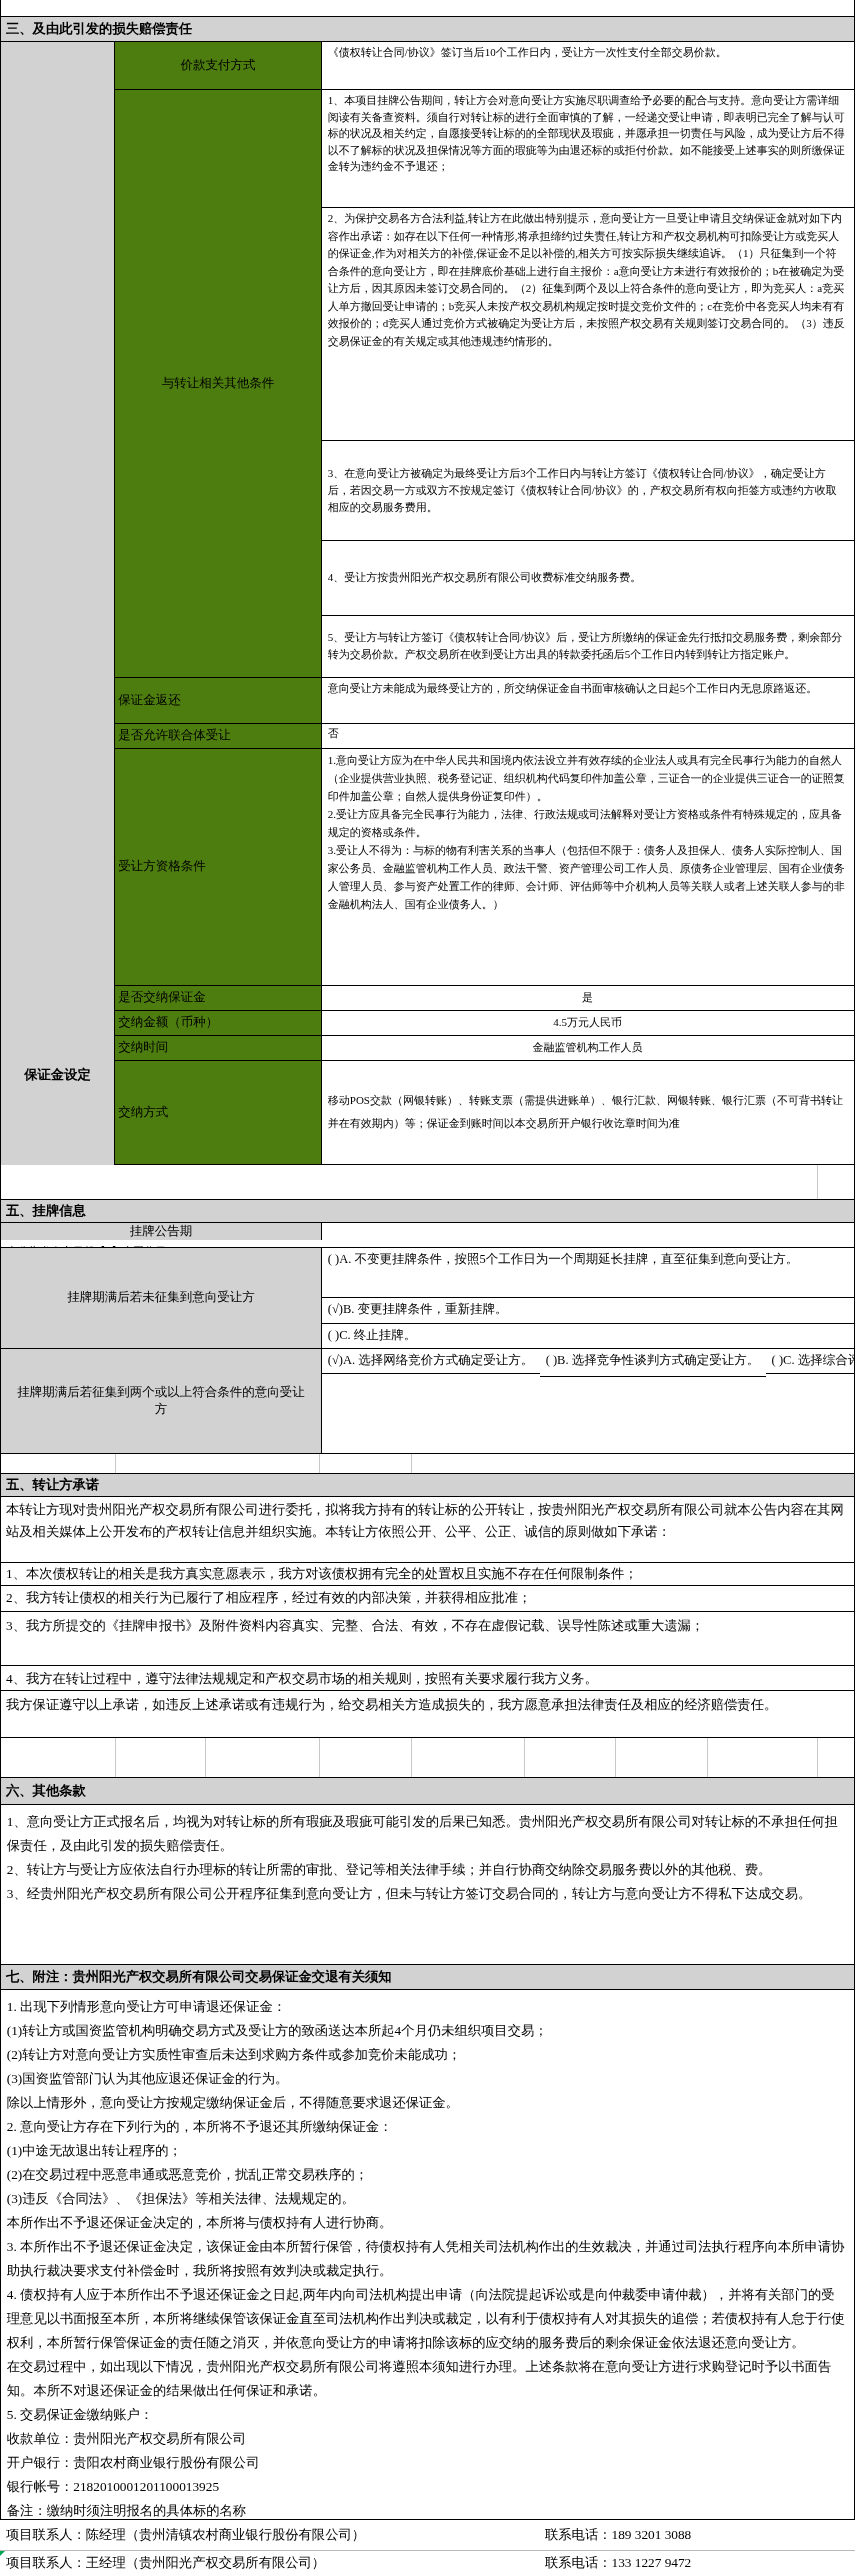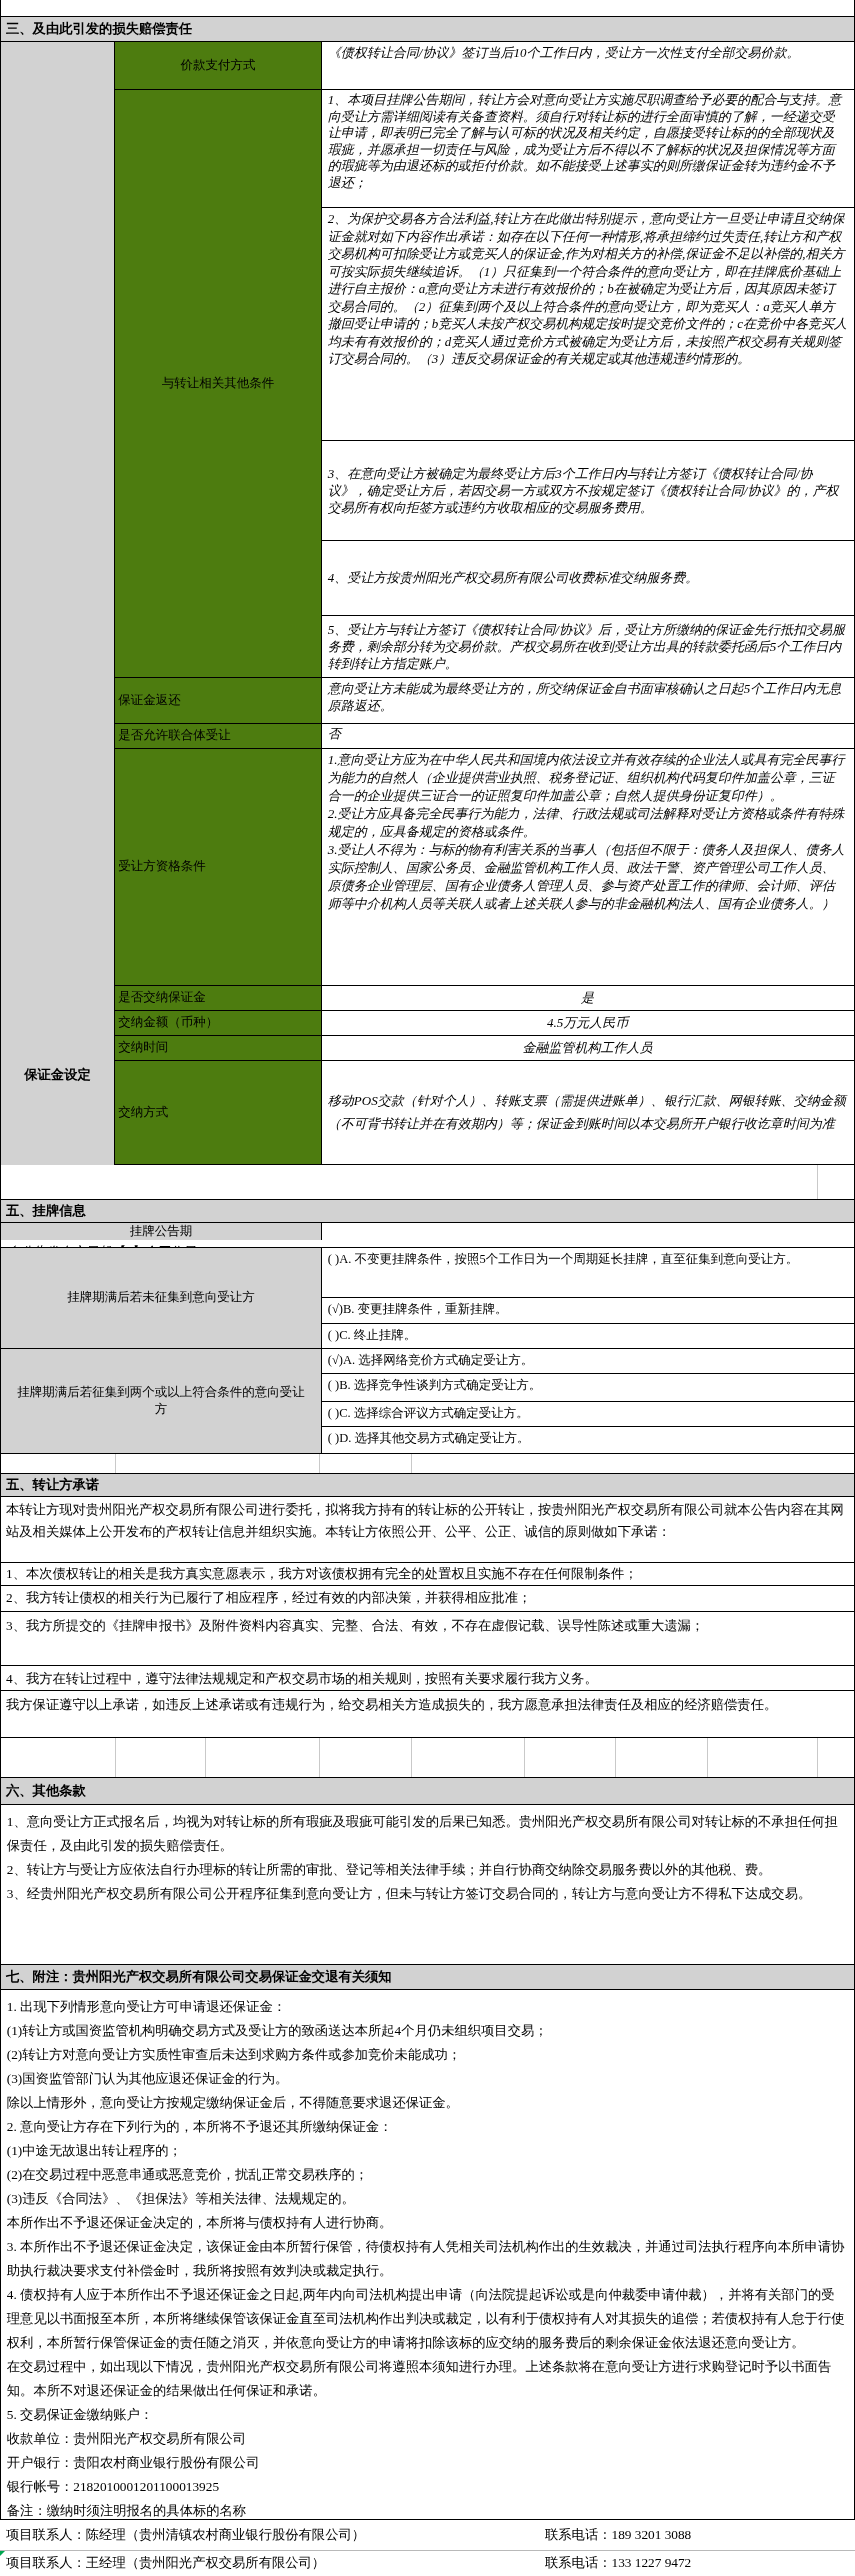--- a/index.html
+++ b/index.html
@@ -42,24 +42,23 @@
     width: 321px; flex: none;
     background: #d2d2d2;
     border-right: 0.8px solid #000;
     font-size: 12.5px;
     display: flex; align-items: center; justify-content: center;
     text-align: center;
     padding: 0 11.6px;
   }
   .cnt {
     flex: 1; min-width: 0;
-    font-size: 13px;
+    font-size: 11px;
     line-height: 17px;
     padding: 2.5px 6.6px 0 5.8px;
-    font-style: italic;
   }
   .cnt.vcenter { display: flex; align-items: center; padding-top: 0; }
   .cnt.hcenter { text-align: center; display: flex; align-items: center; justify-content: center; padding-top: 0; }
   .prewrap { white-space: pre-wrap; }
   .optrow {
     font-size: 12.5px;
     line-height: 17px;
     padding: 3.3px 6.6px 0 5.8px;
   }
   .fullcell {
@@ -147,21 +146,21 @@
       <div class="flex bb" style="flex:none;height:25px;">
         <div class="lbl left">交纳金额（币种）</div>
         <div class="cnt hcenter">4.5万元人民币</div>
       </div>
       <div class="flex bb" style="flex:none;height:25px;">
         <div class="lbl left">交纳时间</div>
         <div class="cnt hcenter">金融监管机构工作人员</div>
       </div>
       <div class="flex bb" style="flex:1;">
         <div class="lbl left">交纳方式</div>
-        <div class="cnt vcenter" style="line-height:23px;">移动POS交款（针对个人）、转账支票（需提供进账单）、银行汇款、网银转账、交纳金额（不可背书转让并在有效期内）等；保证金到账时间以本交易所开户银行收讫章时间为准</div>
+        <div class="cnt vcenter" style="line-height:23px;">移动POS交款（网银转账）、转账支票（需提供进账单）、银行汇款、网银转账、银行汇票（不可背书转让并在有效期内）等；保证金到账时间以本交易所开户银行收讫章时间为准</div>
       </div>
     </div>
   </div>
 
   <div class="gridrow bb" style="height:35px;">
     <span class="gl" style="left:816px;"></span>
   </div>
 
   <div class="hdr bb" style="height:23px;">五、挂牌信息</div>
 
@@ -174,21 +173,21 @@
     <div class="biglbl">挂牌期满后若未征集到意向受让方</div>
     <div class="grow" style="display:flex;flex-direction:column;">
       <div class="optrow bb" style="flex:none;height:50px;">(  )A. 不变更挂牌条件，按照5个工作日为一个周期延长挂牌，直至征集到意向受让方。</div>
       <div class="optrow bb" style="flex:none;height:26.6px;">(√)B. 变更挂牌条件，重新挂牌。</div>
       <div class="optrow" style="flex:1;">(  )C. 终止挂牌。</div>
     </div>
   </div>
 
   <div class="flex bb" style="height:105px;">
     <div class="biglbl">挂牌期满后若征集到两个或以上符合条件的意向受让方</div>
-    <div class="grow" style="display:flex;flex-direction:column;">
+    <div class="grow" style="display:flex;flex-direction:row;">
       <div class="optrow bb" style="flex:none;height:25px;">(√)A. 选择网络竞价方式确定受让方。</div>
       <div class="optrow bb" style="flex:none;height:28px;">(  )B. 选择竞争性谈判方式确定受让方。</div>
       <div class="optrow bb" style="flex:none;height:25px;">(  )C. 选择综合评议方式确定受让方。</div>
       <div class="optrow" style="flex:1;">(  )D. 选择其他交易方式确定受让方。</div>
     </div>
   </div>
 
   <div class="gridrow bb" style="height:20px;">
     <span class="gl" style="left:114px;"></span>
     <span class="gl" style="left:318px;"></span>

